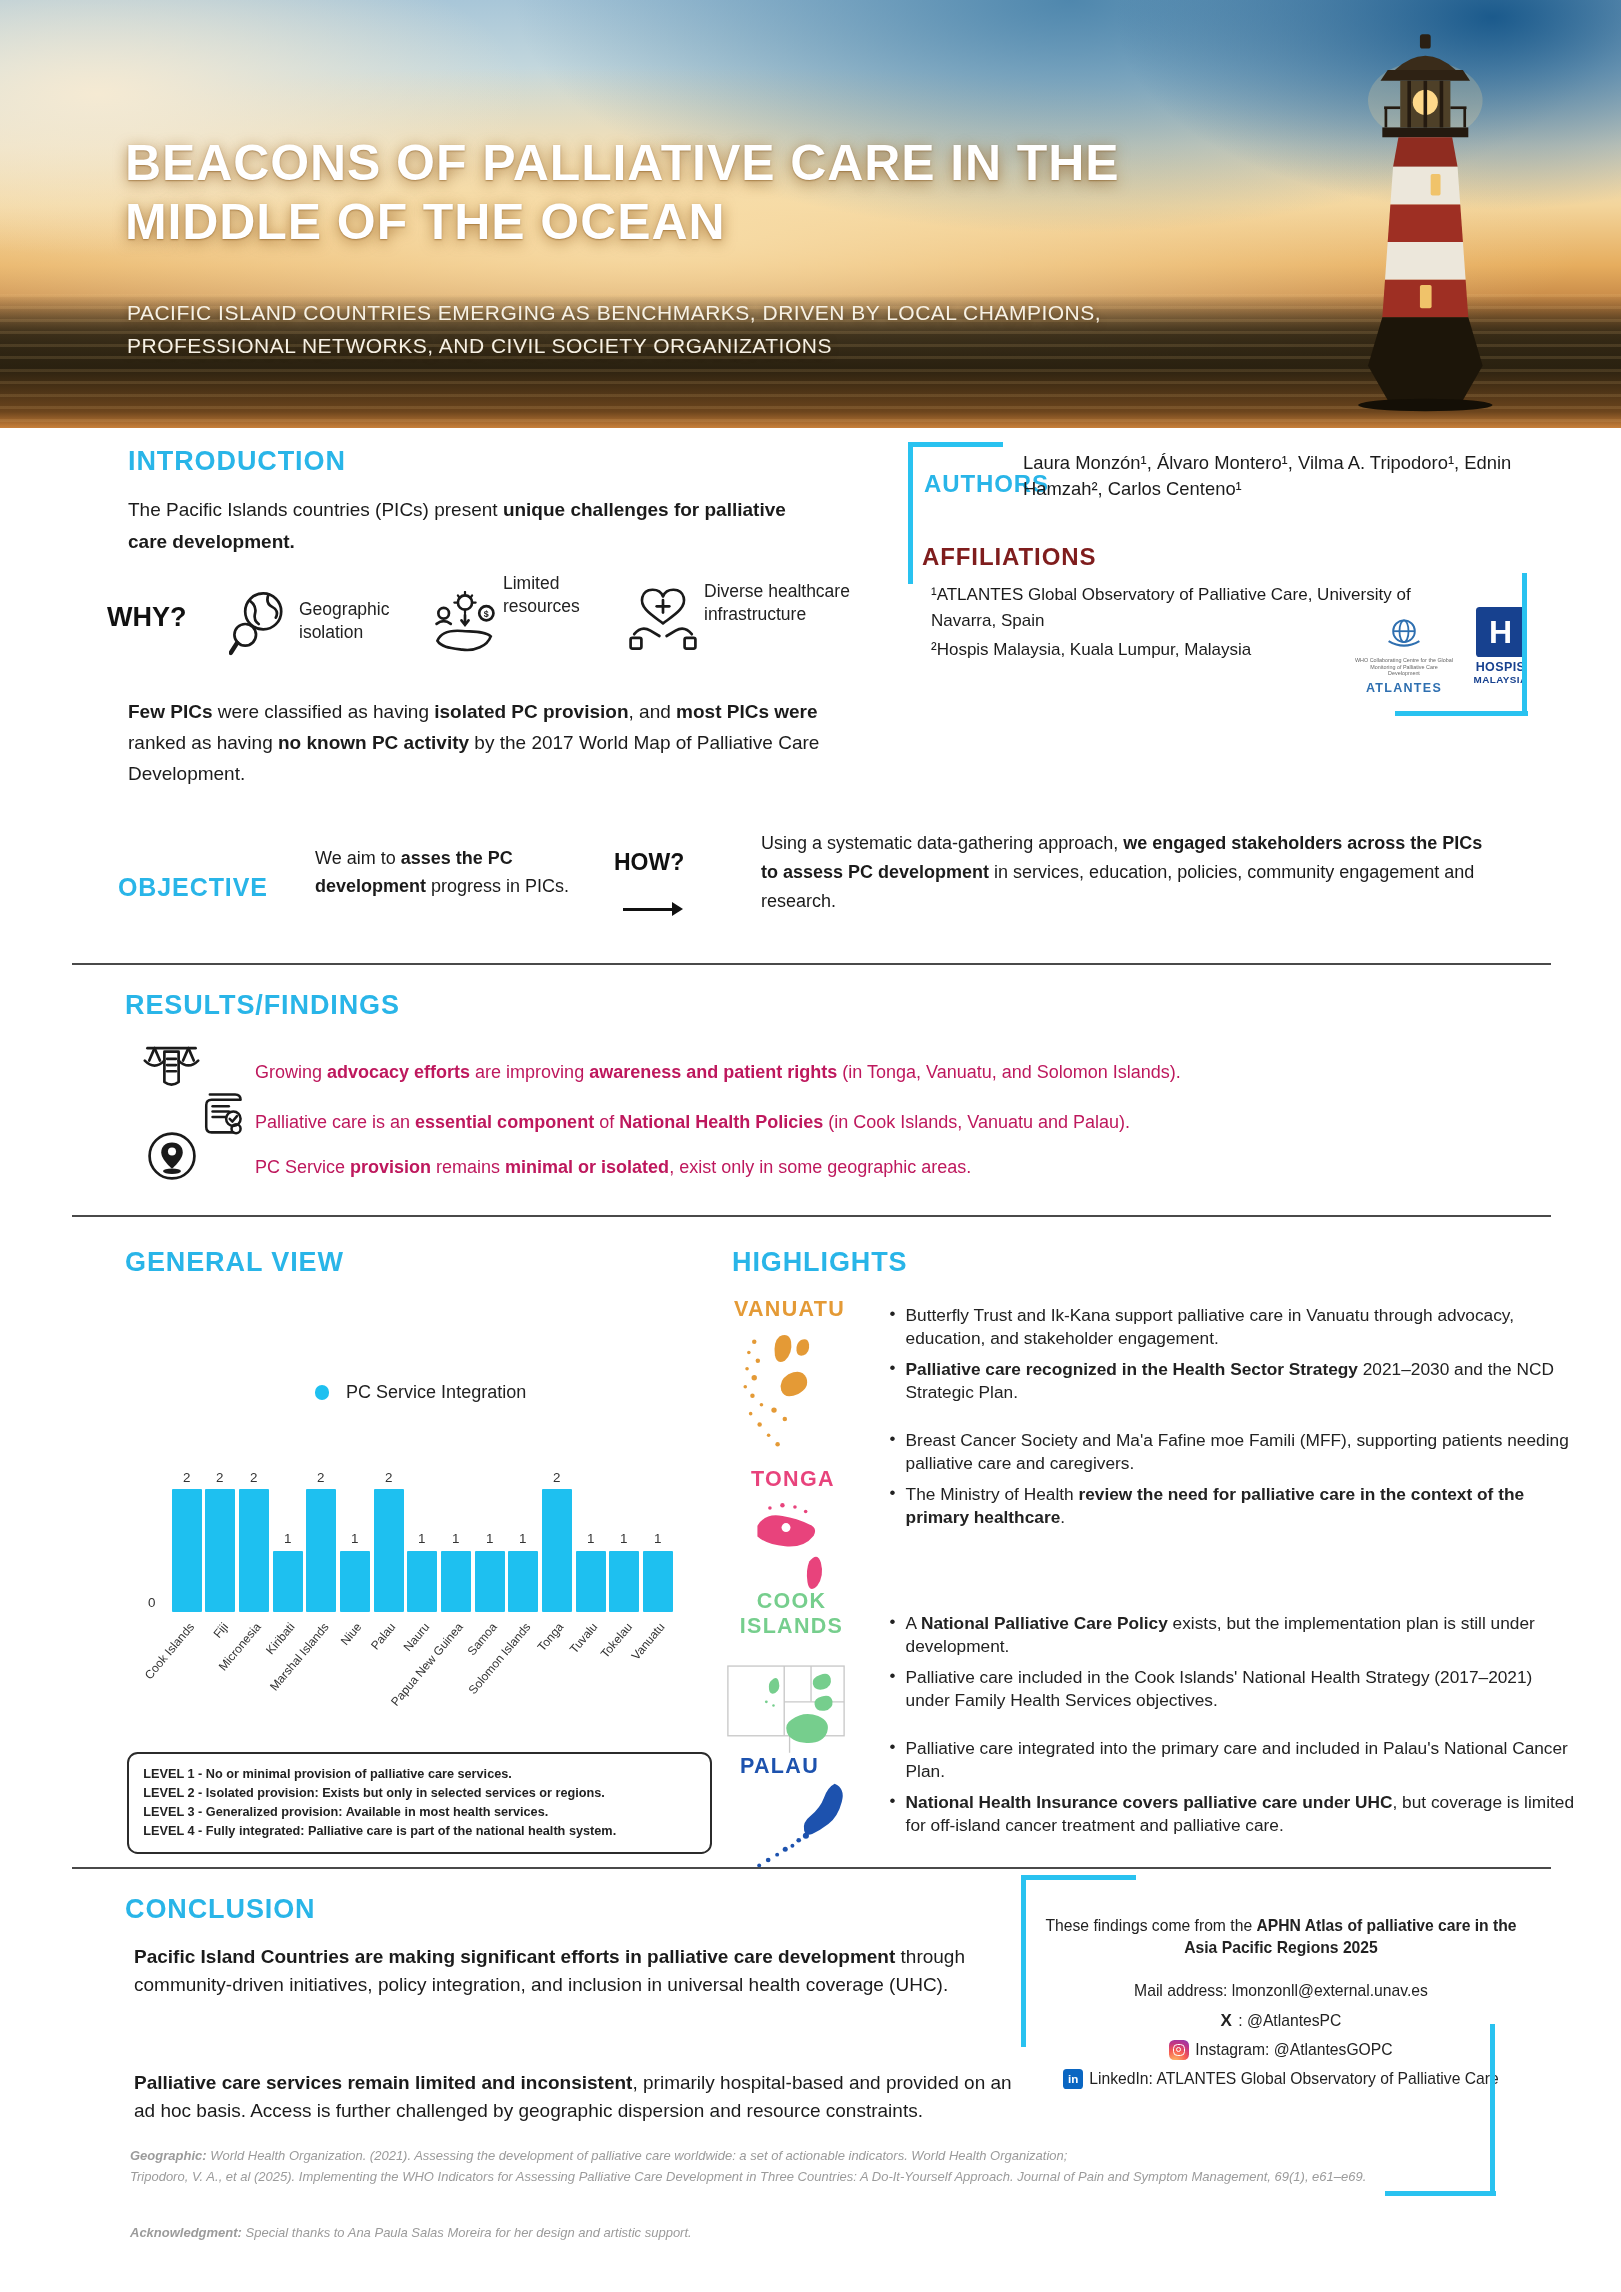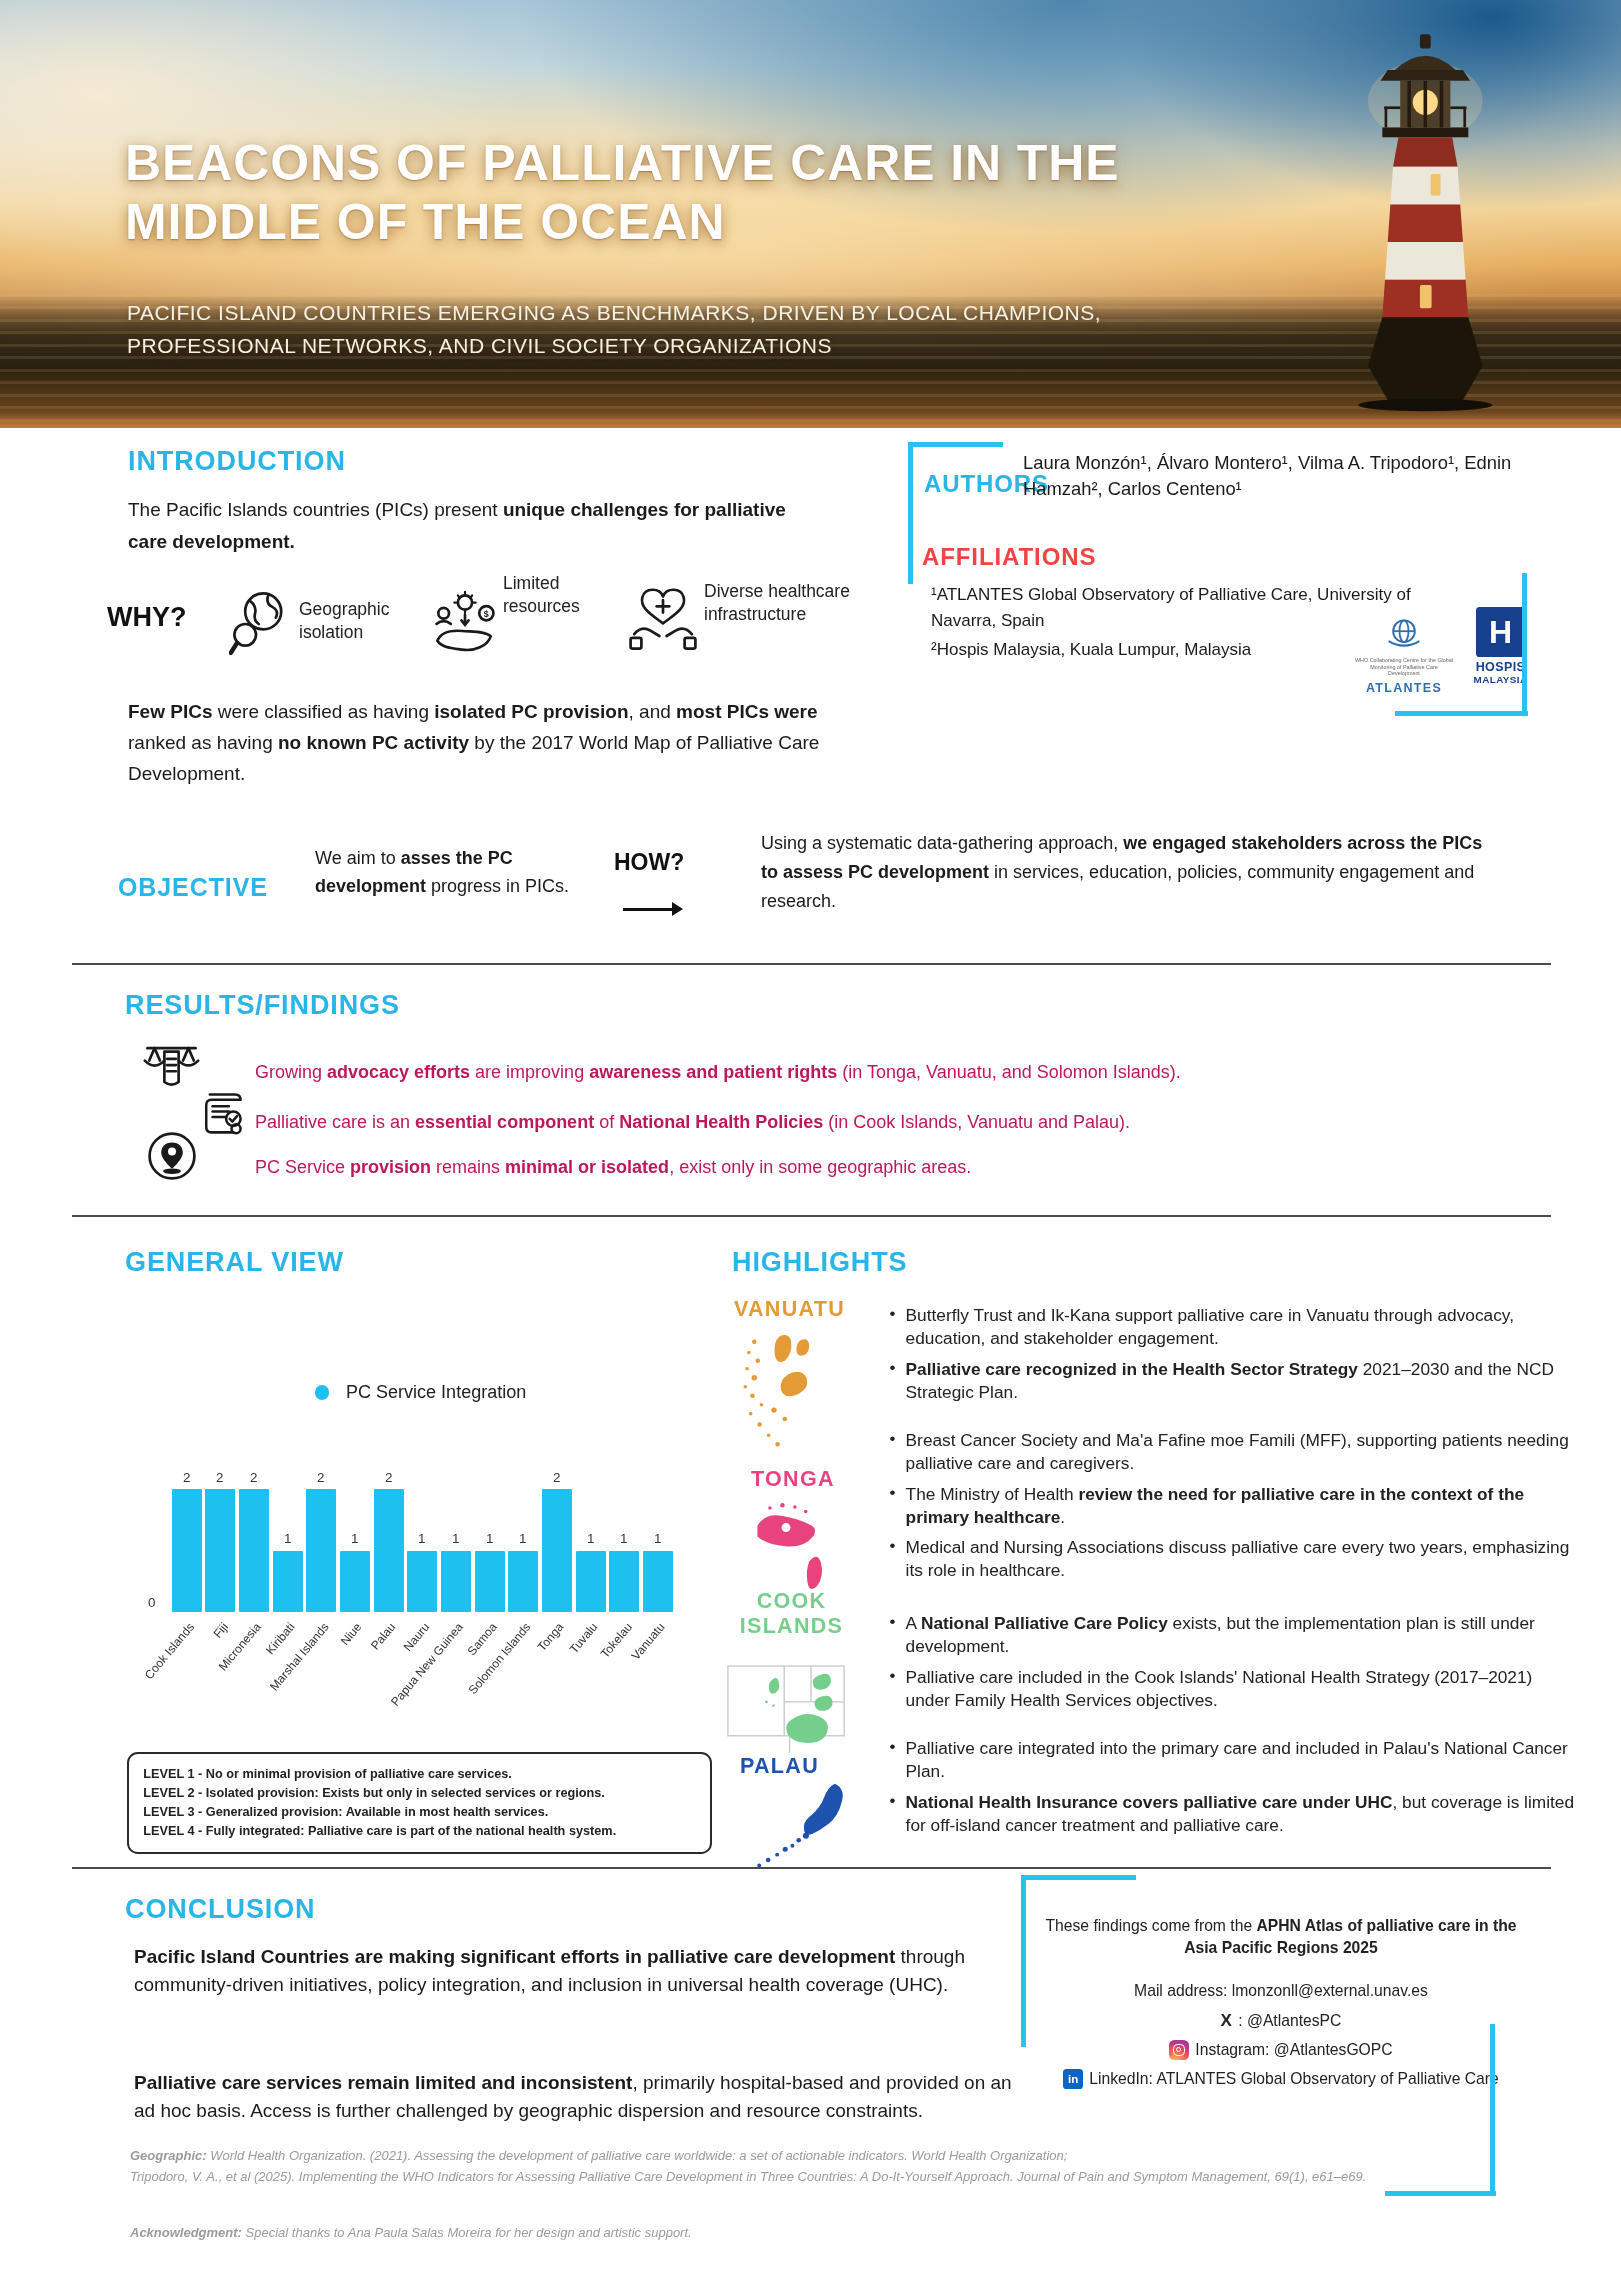--- a/index.html
+++ b/index.html
@@ -33,21 +33,21 @@
   
   .intro-p1{position:absolute;left:128px;top:494px;width:672px;font-size:19px;line-height:1.7;}
   .why-label{position:absolute;left:107px;top:602px;font-size:27px;font-weight:800;color:#111;}
   .why-icon{position:absolute;}
   .why-cap{position:absolute;font-size:17.5px;line-height:1.32;color:#222;}
   .intro-p2{position:absolute;left:128px;top:697px;width:752px;font-size:19px;line-height:1.62;}
 
   
   .authors-label{position:absolute;left:924px;top:470px;font-size:24px;font-weight:800;color:#29b5e8;letter-spacing:0.9px;}
   .authors-names{position:absolute;left:1023px;top:450px;width:515px;font-size:18.4px;line-height:1.4;}
-  .affil-label{position:absolute;left:922px;top:543px;font-size:24px;font-weight:800;color:#ef4444;letter-spacing:0.9px;}
+  .affil-label{position:absolute;left:922px;top:543px;font-size:24px;font-weight:800;color:#7f1d1d;letter-spacing:0.9px;}
   .affil-text{position:absolute;left:931px;top:582px;width:524px;font-size:17px;line-height:1.5;}
   .logo-atlantes{position:absolute;left:1354px;top:614px;width:100px;text-align:center;}
   .logo-atl-small{font-size:5.4px;color:#666;line-height:1.25;margin-top:1.8px;}
   .logo-atl-name{font-size:12.5px;font-weight:800;color:#2e6fb0;letter-spacing:1.3px;margin-top:3.6px;}
   .logo-hospis{position:absolute;left:1460px;top:607px;width:81px;text-align:center;}
   .hospis-sq{width:50px;height:50px;margin:0 auto;background:#17418f;border-radius:3.6px;color:#fff;
     font-size:32px;font-weight:800;line-height:50px;text-align:center;}
   .hospis-t1{font-size:12.5px;font-weight:800;color:#17418f;margin-top:2.7px;letter-spacing:0.4px;}
   .hospis-t2{font-size:9.9px;font-weight:800;color:#17418f;letter-spacing:0.4px;}
 
@@ -380,21 +380,20 @@
         <circle cx="48" cy="9" r="2"></circle>
         <circle cx="60" cy="14" r="2"></circle>
       <path d="M6,30 q9,-15 28,-11 q17,3 29,9 q11,4 6,13 q-11,14 -32,12 q-21,-2 -31,-11 Z"></path>
       <circle cx="38" cy="32" r="5" fill="#fff"></circle>
       <path d="M64,70 q9,-11 13,1 q4,15 -4,26 q-9,9 -11,-4 q-2,-13 2,-23 Z"></path>
     </g>
   </svg>
   <ul class="bullets" style="left:885px;top:1429px;">
     <li class="rich"><span>Breast Cancer Society and Ma'a Fafine moe Famili (MFF), supporting patients needing palliative care and caregivers.</span></li>
     <li class="rich"><span>The Ministry of Health </span><b>review the need for palliative care in the context of the primary healthcare</b><span>.</span></li>
-    <li class="rich"><span>Medical and Nursing Associations discuss palliative care every two years, emphasizing its role in healthcare.</span></li>
   </ul>
 
   <div class="country-label" style="left:731px;top:1589px;width:121px;text-align:center;color:#76ce8d;line-height:1.15;">COOK ISLANDS</div>
   <svg class="country-map" style="left:727px;top:1655px;" width="118" height="99" viewBox="0 0 132 110">
     <g stroke="#c8c8c8" stroke-width="1.5" fill="none">
       <rect x="1" y="12" width="130" height="78"></rect>
       <line x1="64" y1="12" x2="64" y2="90"></line>
       <line x1="94" y1="12" x2="94" y2="52"></line>
       <line x1="64" y1="52" x2="131" y2="52"></line>
       <line x1="70" y1="90" x2="70" y2="109"></line>

